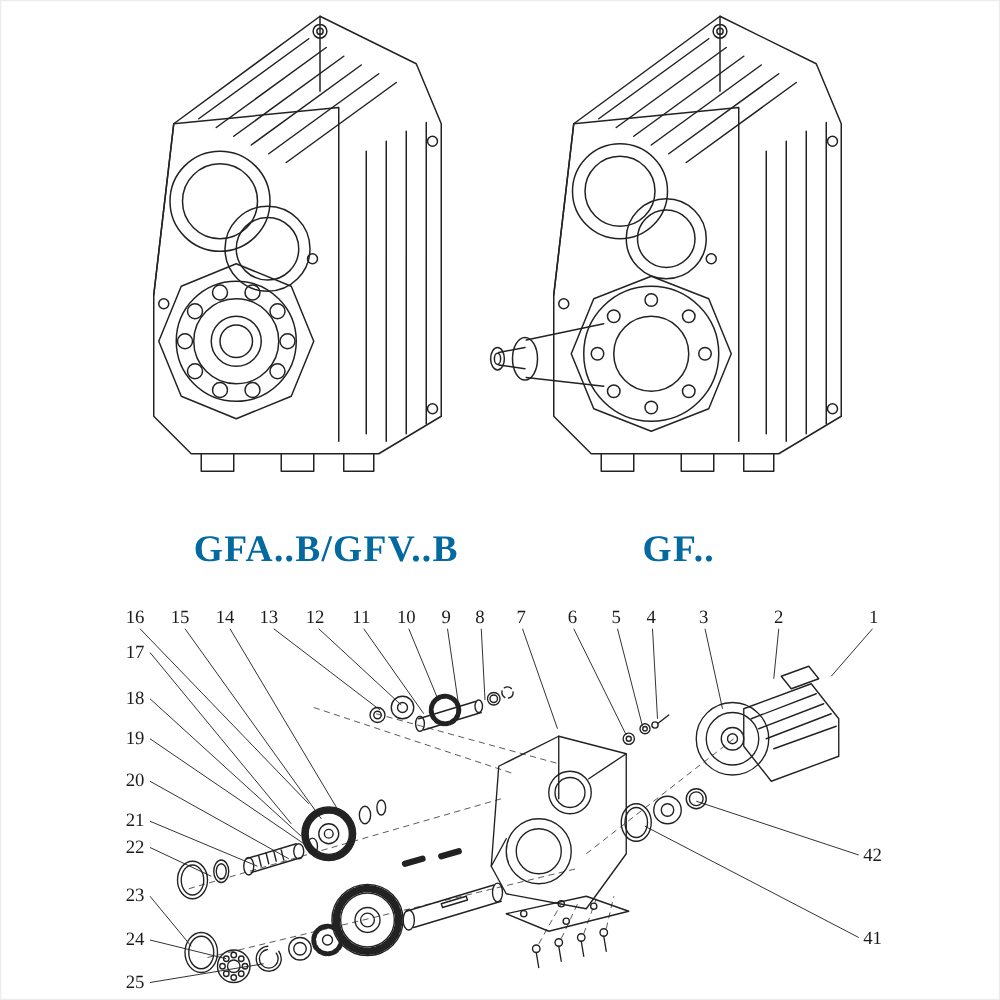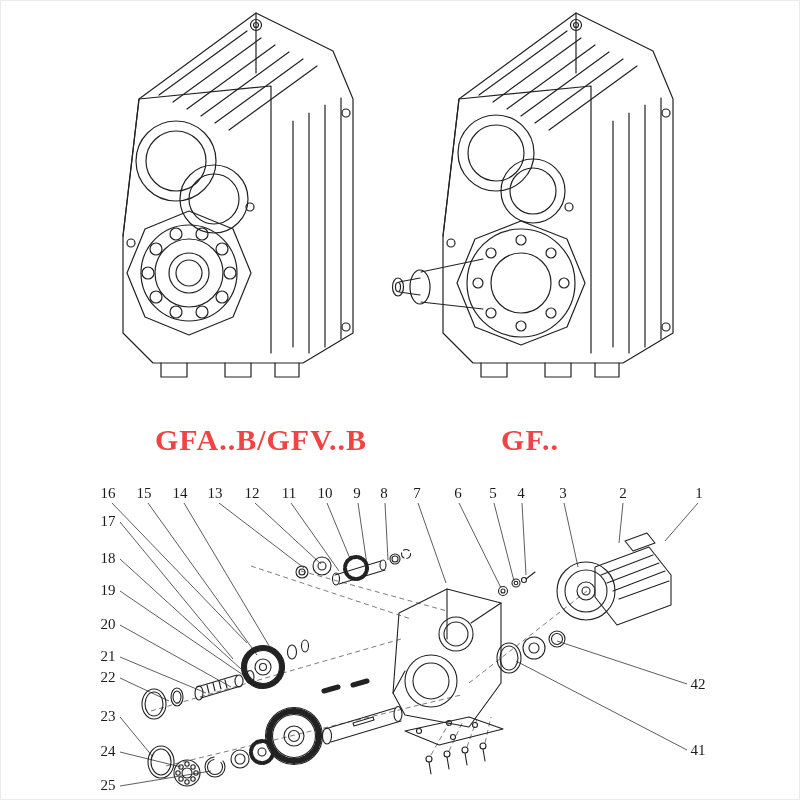--- a/index.html
+++ b/index.html
@@ -6,25 +6,25 @@
   .page{
     position:relative;width:800px;height:800px;background:#ffffff;
     overflow:hidden;border:1px solid #ececec;box-sizing:border-box;
     font-family:"Liberation Serif","DejaVu Serif",serif;color:#1f1f1f;
   }
   svg{position:absolute;left:0;}
   #top-drawings{top:0;}
   #exploded-diagram{top:470px;}
   .labels-row .model-label{
     position:absolute;top:418px;height:42px;line-height:42px;
-    font-weight:700;font-size:30px;text-align:center;color:#ef4444;
+    font-weight:700;font-size:30px;text-align:center;color:#0369a1;
     letter-spacing:1px;white-space:nowrap;
   }
   .model-label.left{left:110px;width:300px;}
-  .model-label.right{left:439px;width:180px;}
+  .model-label.right{left:452px;width:180px;}
   .callout{
     font-family:"Liberation Serif","DejaVu Serif",serif;
     font-size:15px;fill:#1b1b1b;
   }
 </style>
 </head>
 <body>
 
 <div class="page">
 

